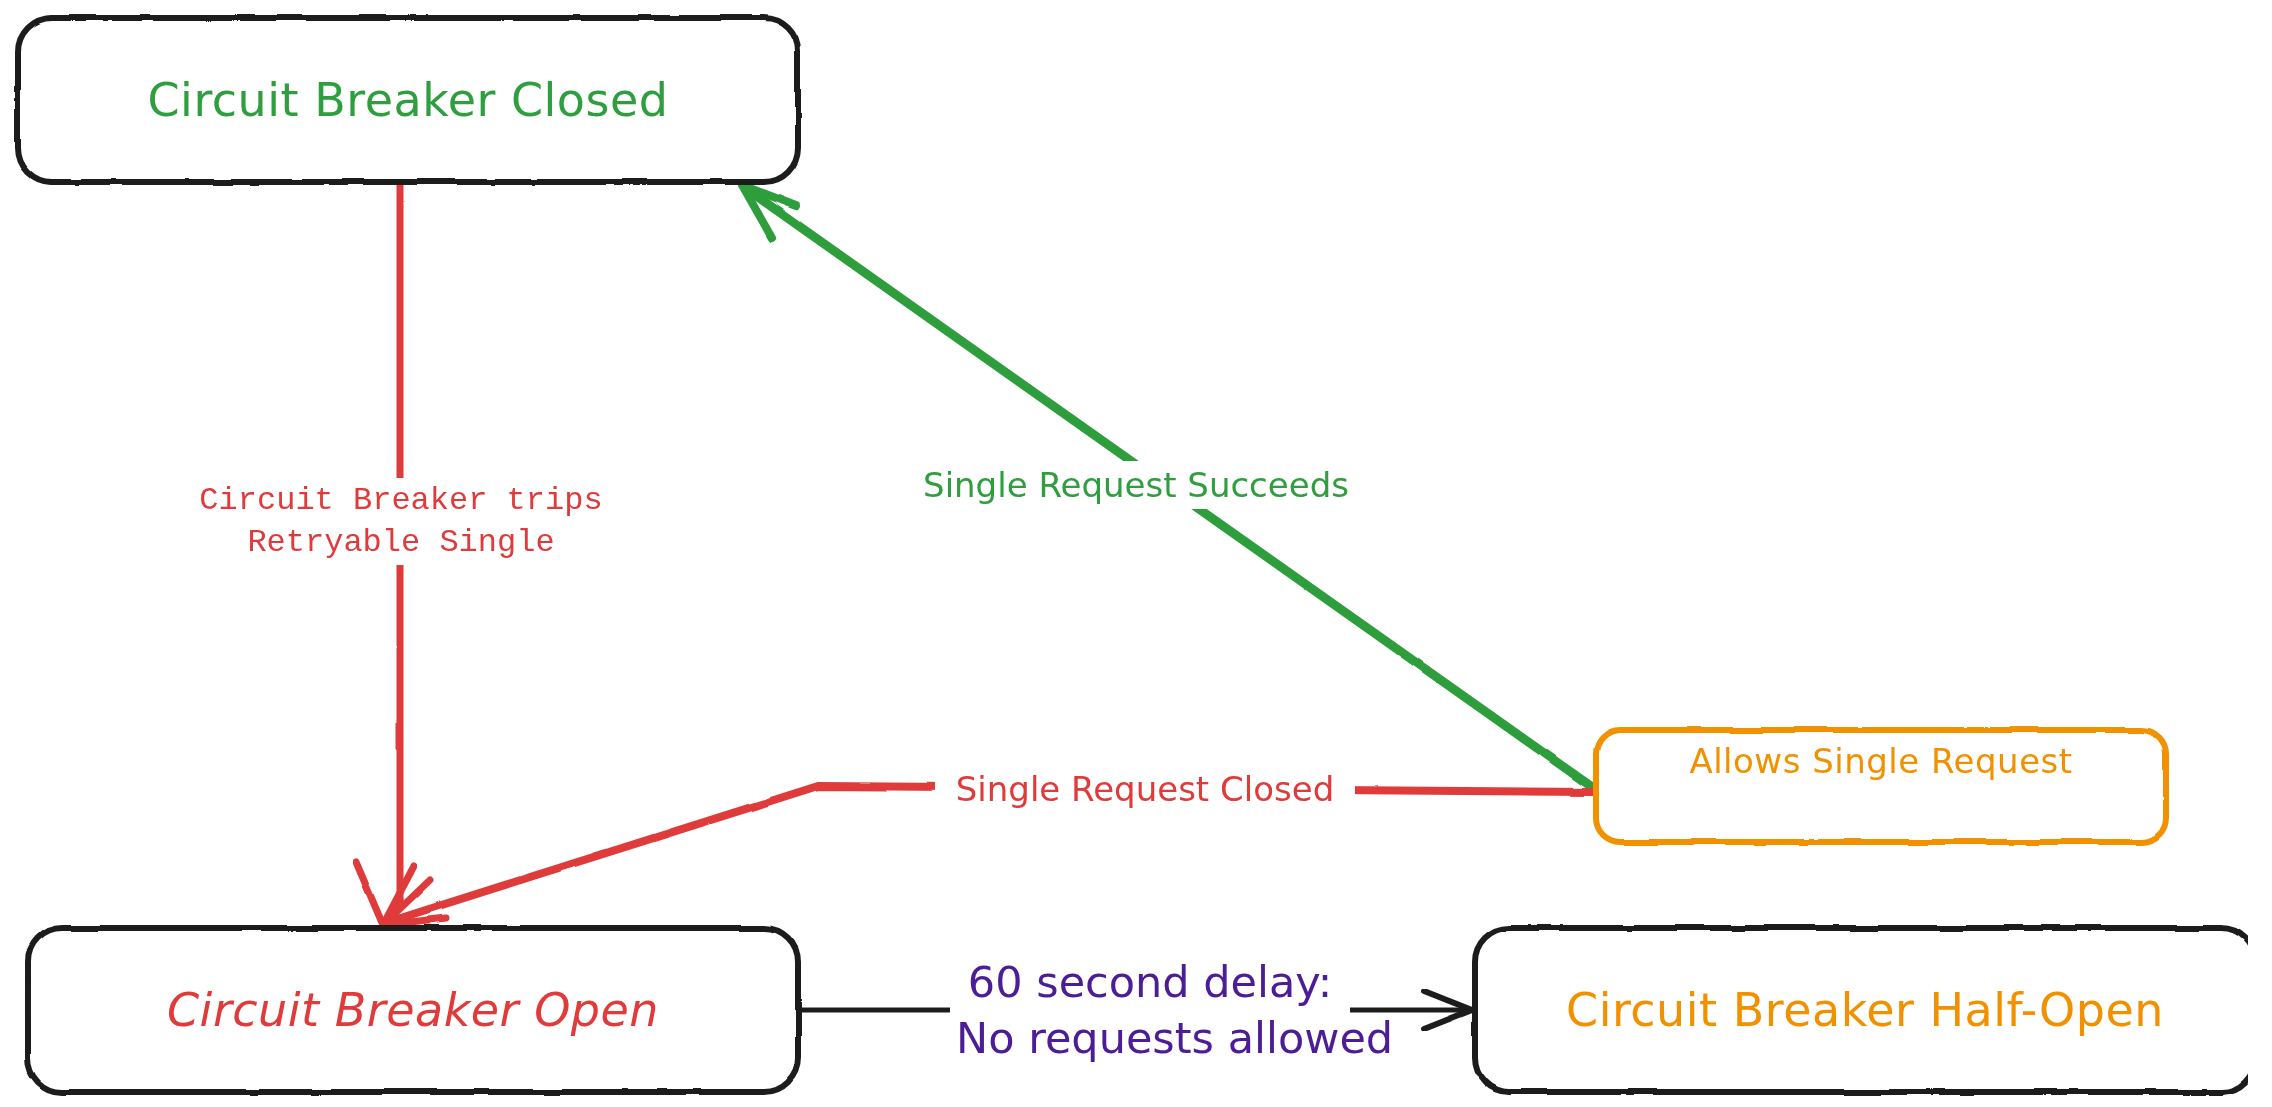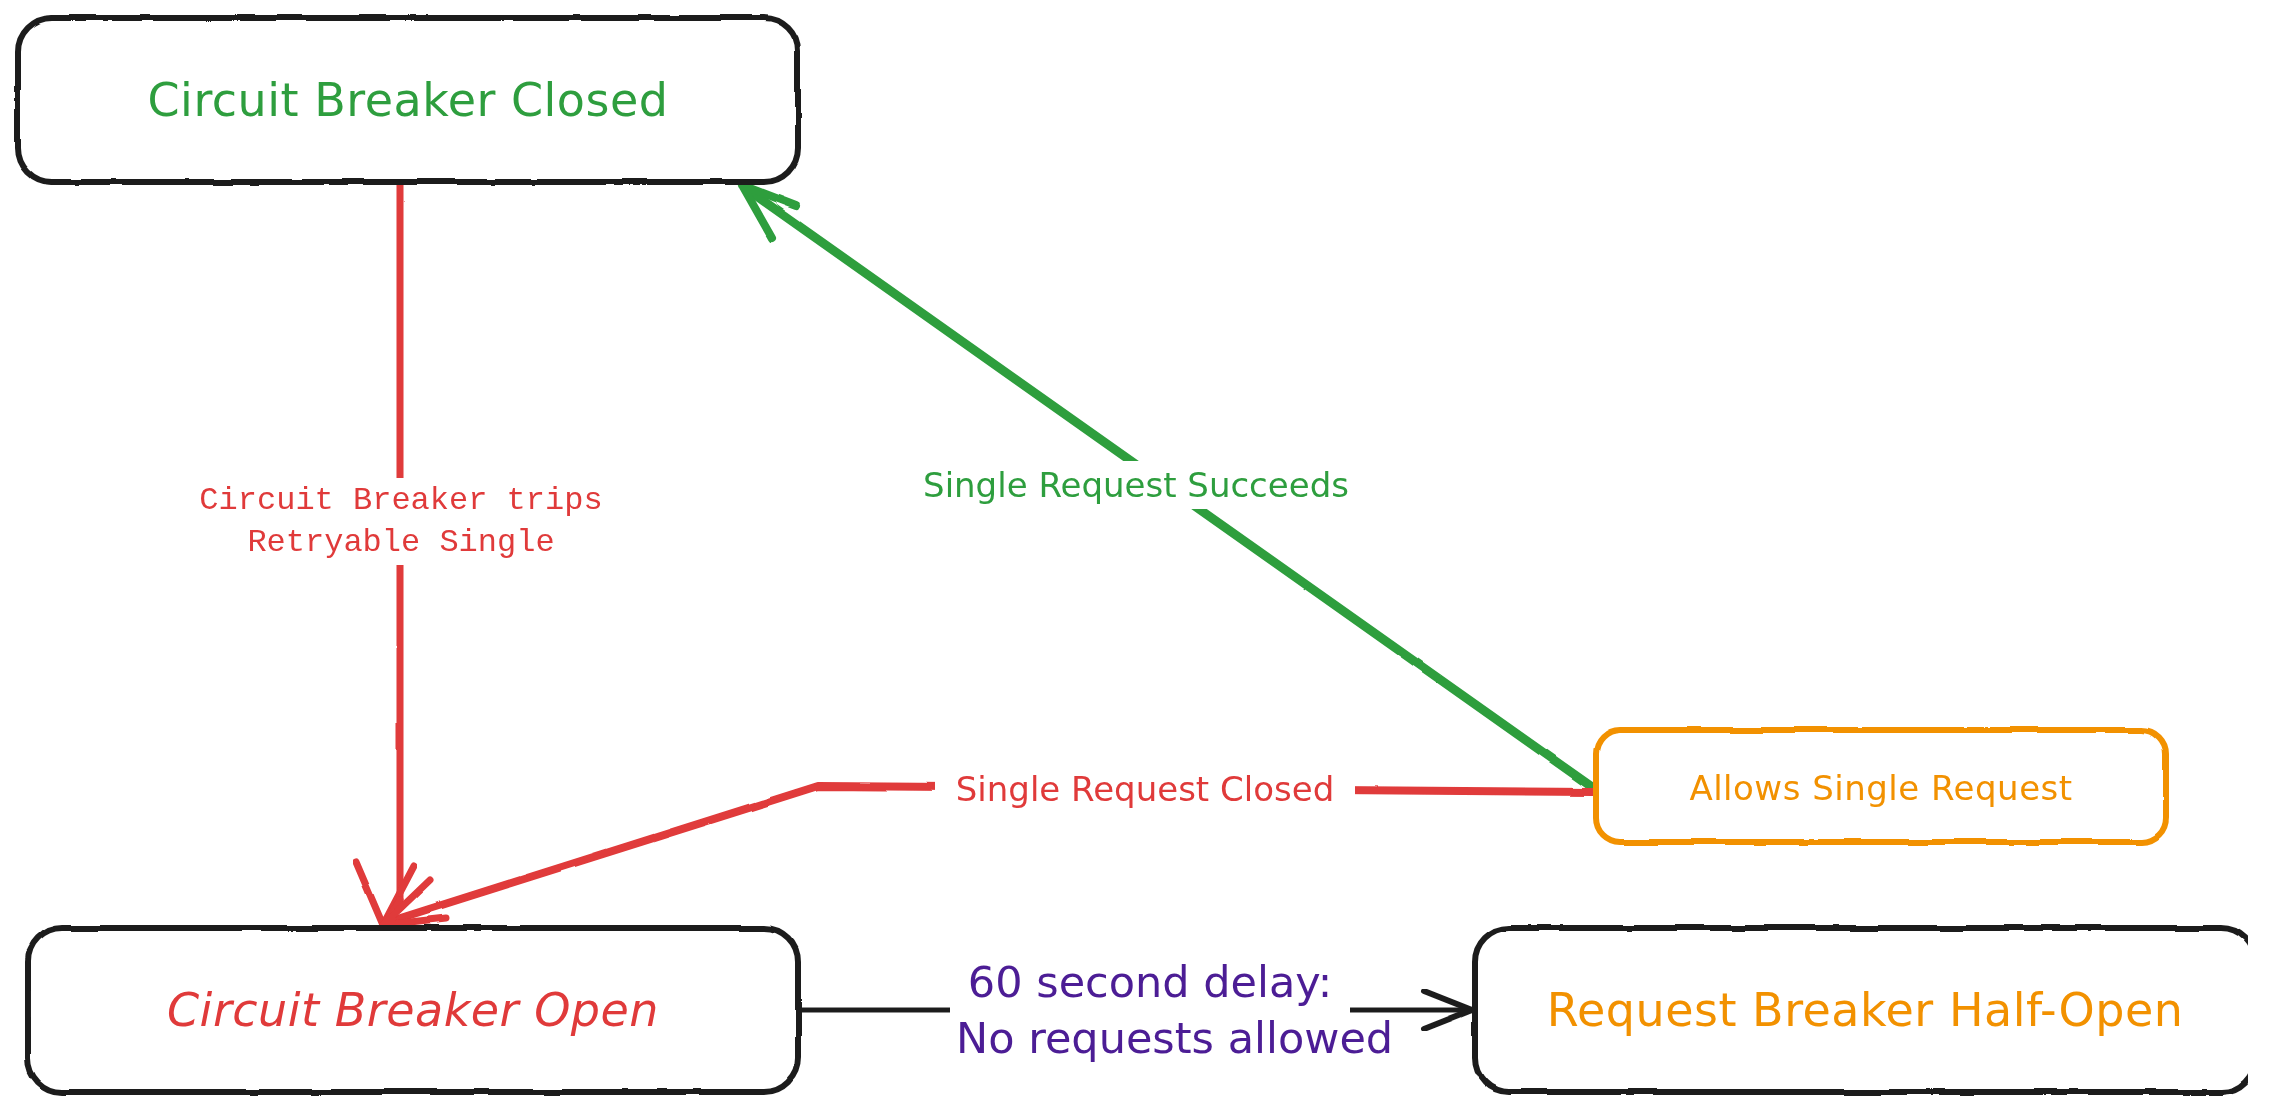--- a/index.html
+++ b/index.html
@@ -110,26 +110,26 @@
   </svg>
 
   <div class="node-box" style="left:18px; top:18px; width:780px; height:164px; background:transparent;">
     <span class="node-label" style="color:#2E9E3E; font-size:46px;">Circuit Breaker Closed</span>
   </div>
 
   <div class="node-box" style="left:28px; top:928px; width:770px; height:164px; background:transparent;font-style:italic;">
     <span class="node-label" style="color:#E03A3A; font-size:46px;">Circuit Breaker Open</span>
   </div>
 
-  <div class="node-box" style="left:1596px; top:733px; width:570px; height:112px; background:transparent;">
+  <div class="node-box" style="left:1596px; top:706px; width:570px; height:112px; background:transparent;">
     <span class="node-label" style="color:#F29100; font-size:34px;">Allows Single Request</span>
   </div>
 
   <div class="node-box" style="left:1475px; top:928px; width:780px; height:164px; background:transparent;">
-    <span class="node-label" style="color:#F29100; font-size:46px;">Request Breaker Half-Open</span>
+    <span class="node-label" style="color:#F29100; font-size:46px;">Circuit Breaker Half-Open</span>
   </div>
 
   <div class="edge-label" style="left:176px; top:478px; width:450px; color:#E03A3A; font-size:32px;font-family:Liberation Mono, monospace;">
     <span class="line">Circuit Breaker trips</span>
     <span class="line">Retryable Single</span>
   </div>
 
   <div class="edge-label" style="left:891px; top:461px; width:490px; color:#2E9E3E; font-size:34px;">
     <span class="line">Single Request Succeeds</span>
   </div>

